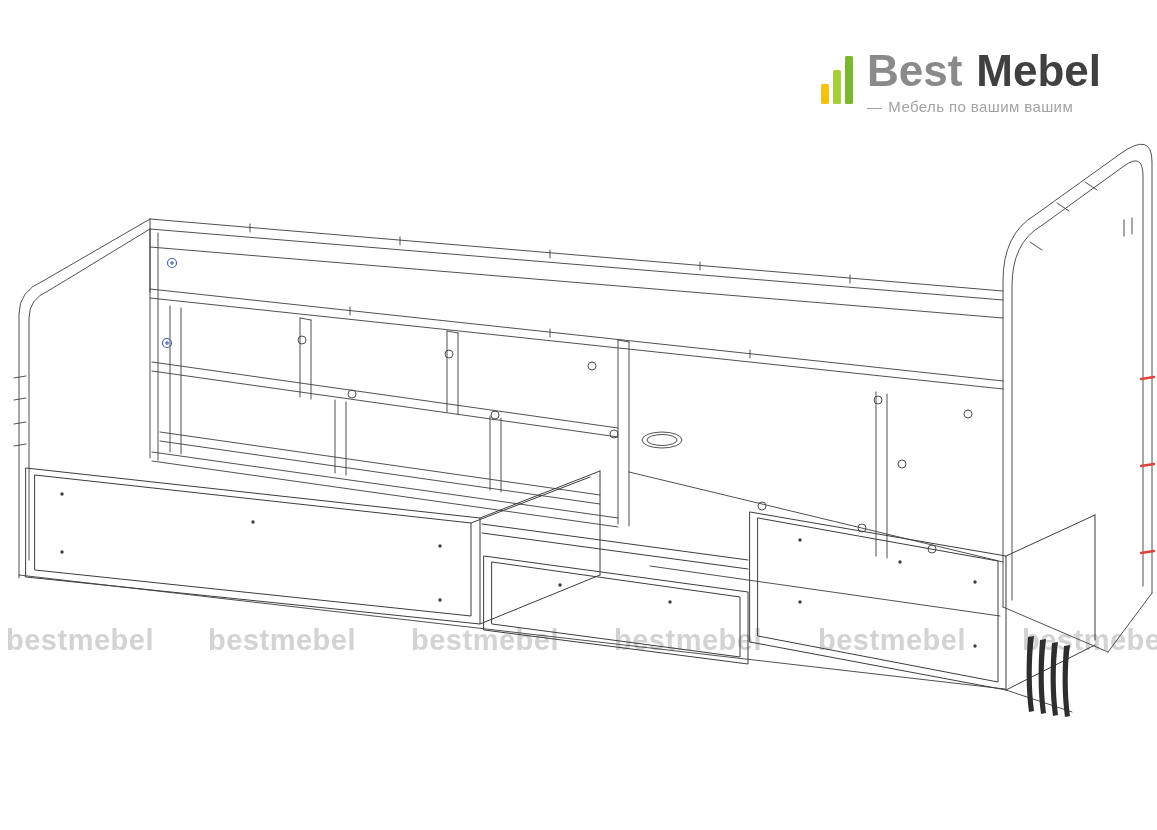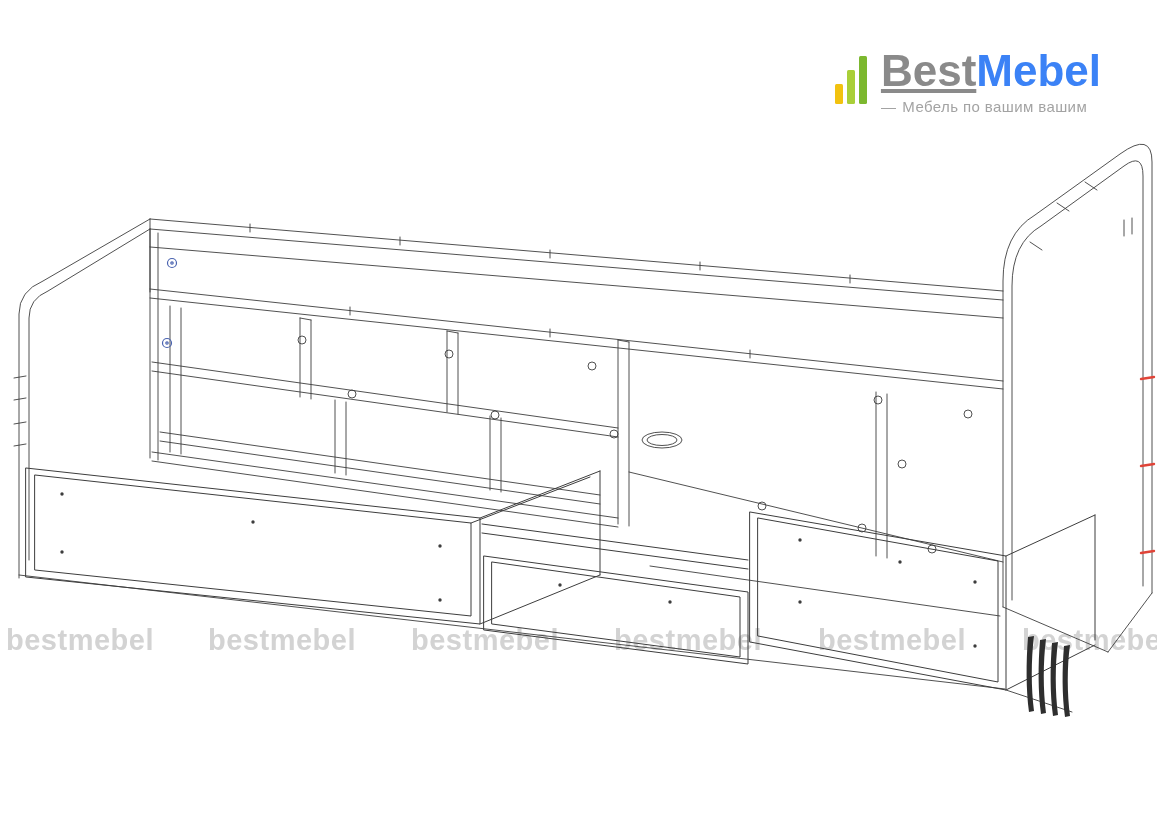--- a/index.html
+++ b/index.html
@@ -34,22 +34,22 @@
     top:48px;
     right:56px;
     display:flex;
     align-items:flex-start;
     gap:12px;
     z-index:3;
   }
   .logo-icon{display:block;margin-top:4px;}
   .logo-right{display:flex;flex-direction:column;}
   .brand{font-size:44px;line-height:1.05;font-weight:bold;letter-spacing:0px;}
-  .brand-best{color:#8a8a8a;text-decoration:underline;}
-  .brand-mebel{color:#3b82f6;}
+  .brand-best{color:#8a8a8a;}
+  .brand-mebel{color:#404040;margin-left:14px;}
   .tagline{
     margin-top:4px;
     font-size:15px;
     color:#a3a3a3;
     letter-spacing:0.4px;
     display:flex;
     gap:6px;
     align-items:center;
   }
 </style>

